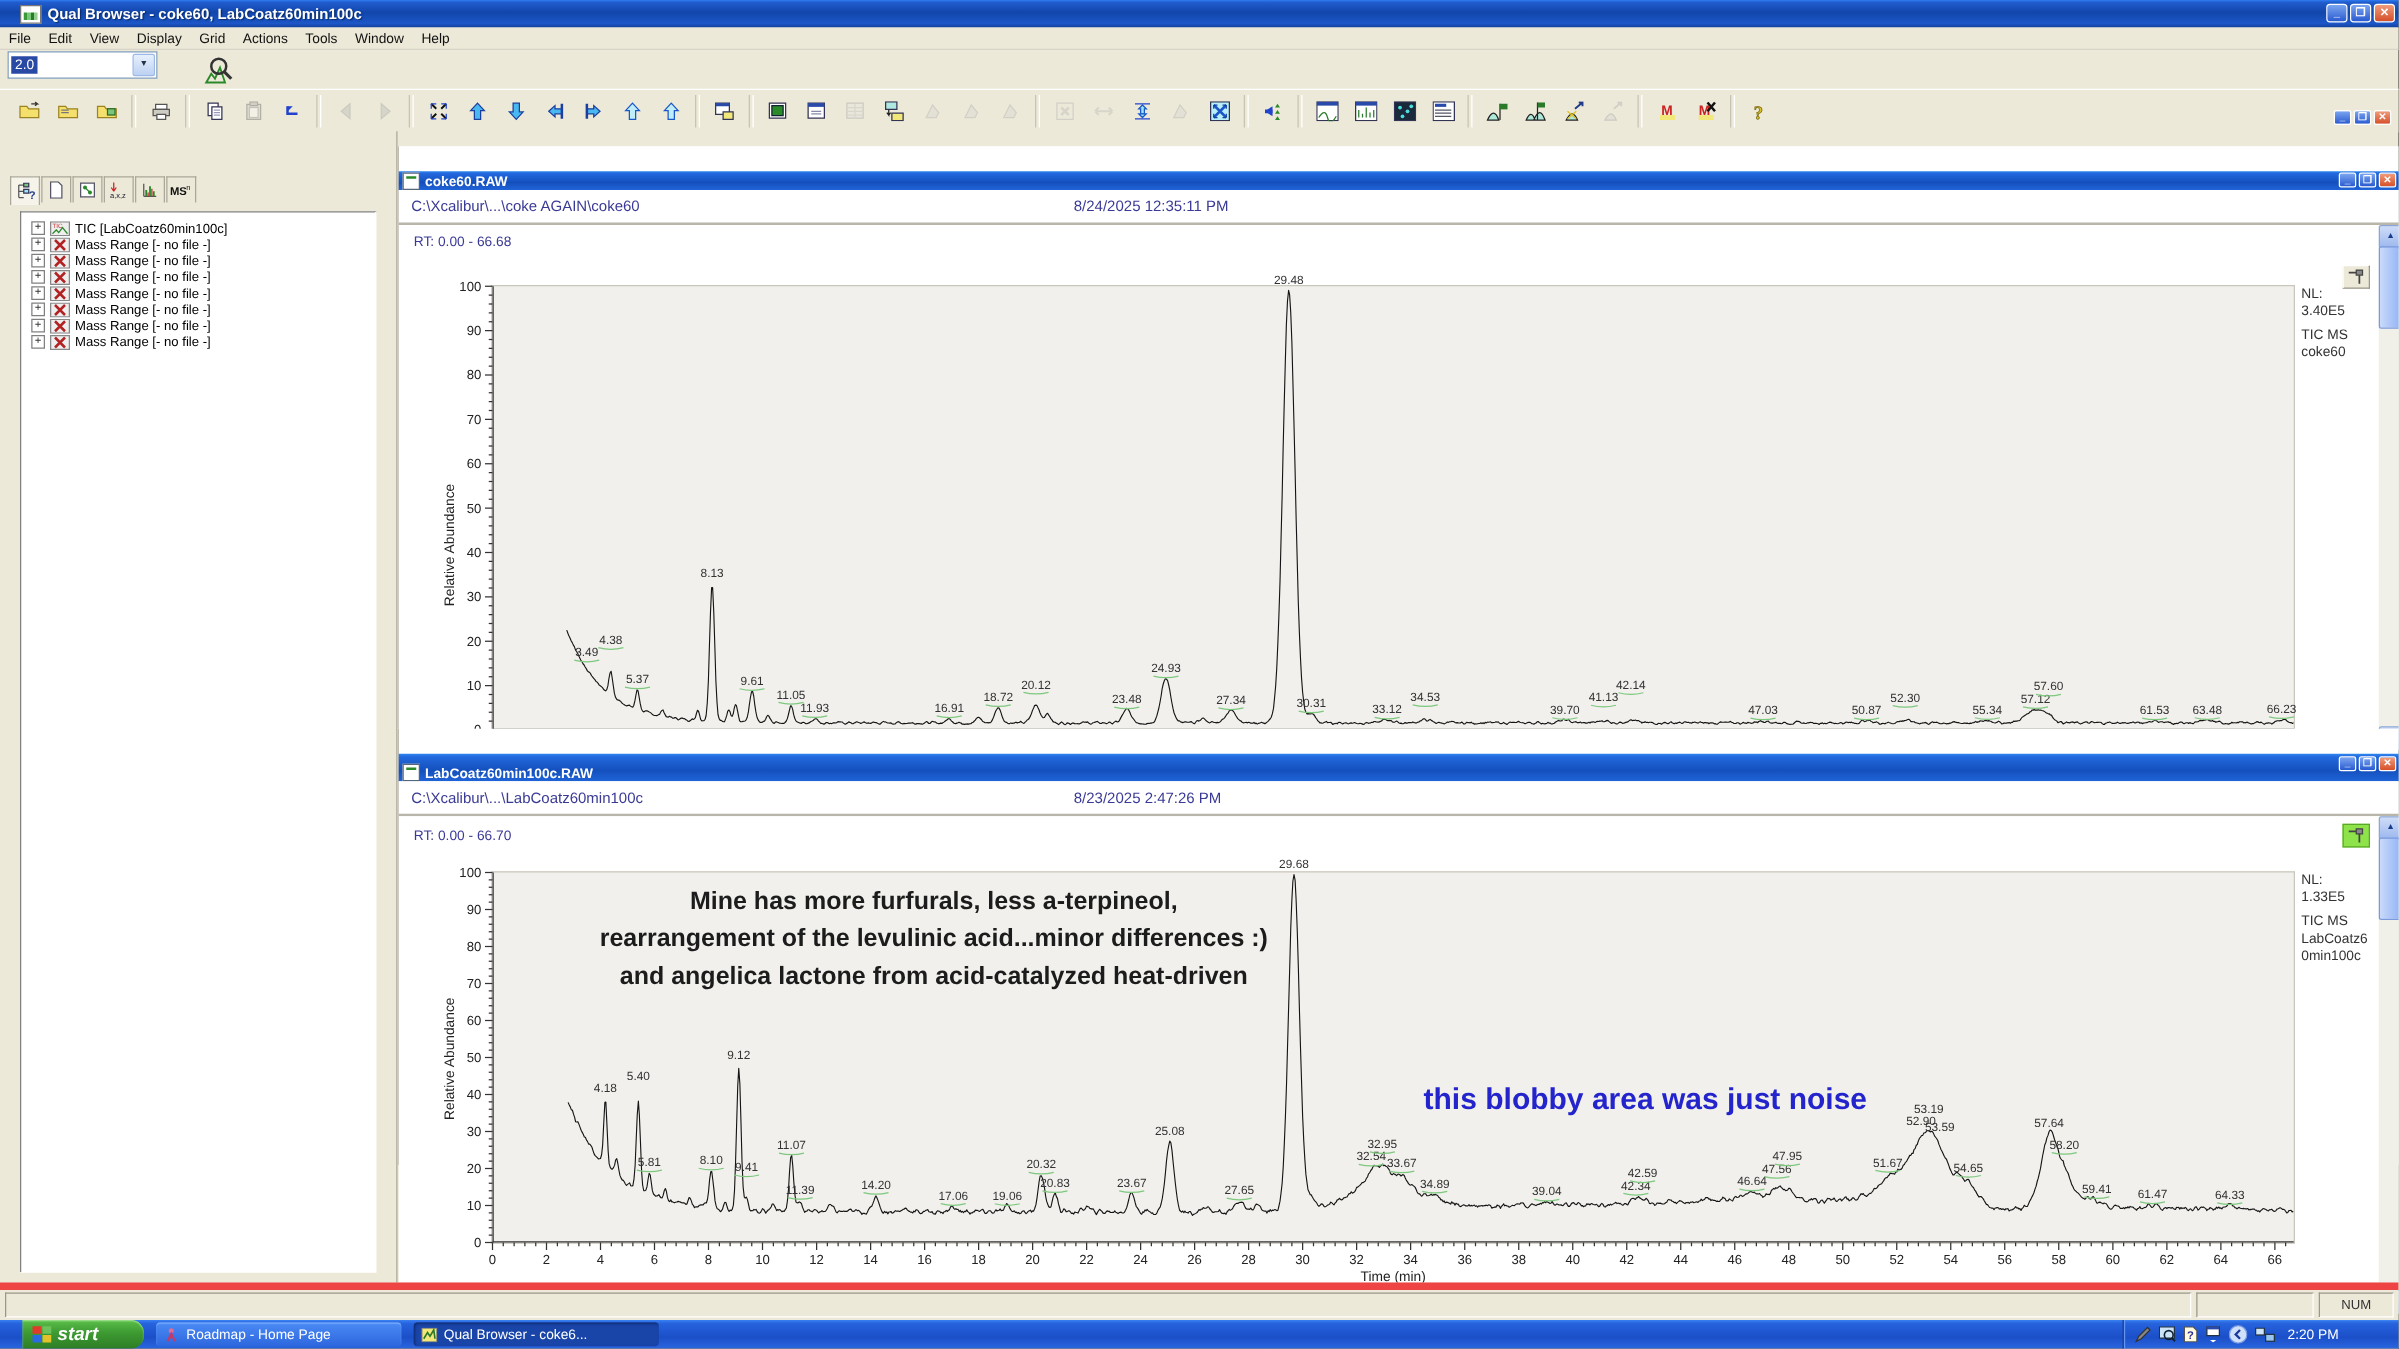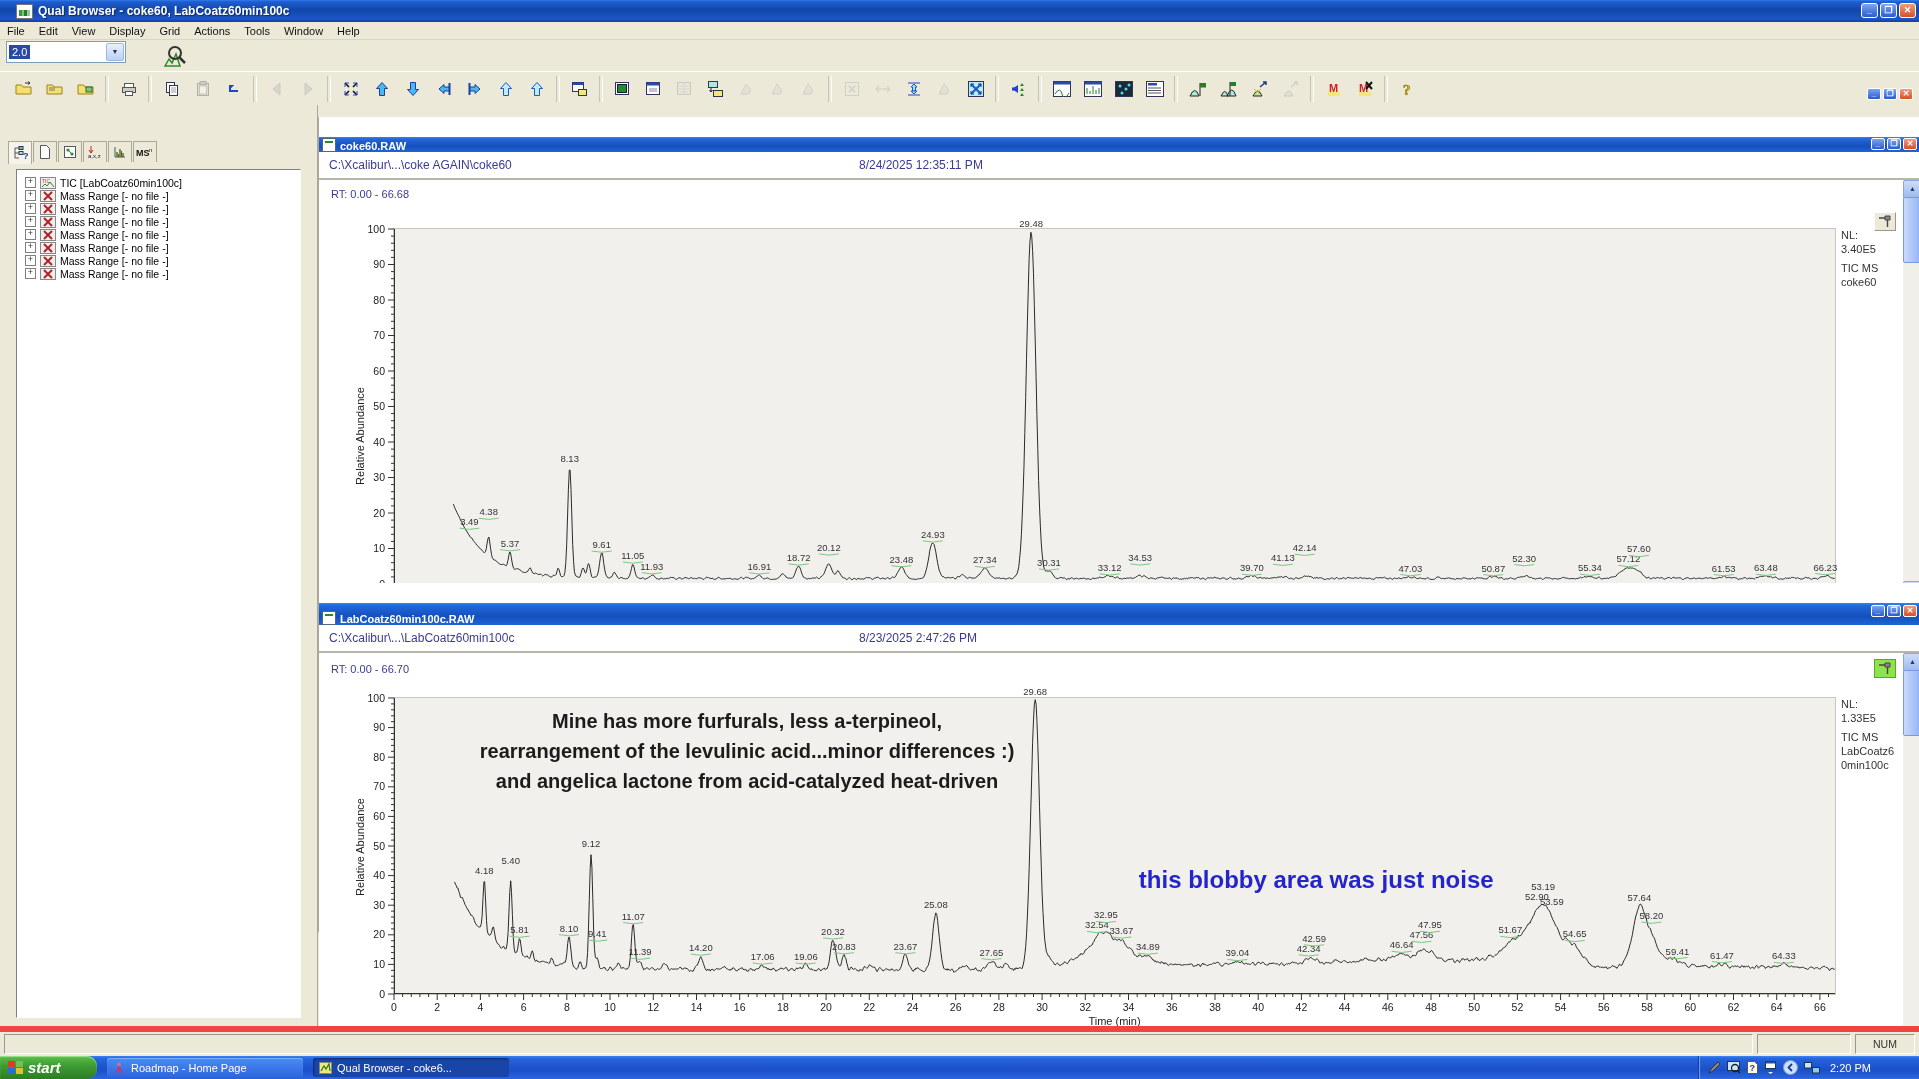--- a/index.html
+++ b/index.html
@@ -85,21 +85,21 @@
   #statusbar{position:absolute;left:0;bottom:23px;right:0;height:24px;background:#ece9d8;
     border-top:6px solid #ef4444;display:flex;align-items:center;gap:4px;padding:0 4px;}
   .spanel{height:18px;border:1px solid;border-color:#9a978c #fff #fff #9a978c;font-size:10.5px;
     display:flex;align-items:center;padding:0 6px;color:#333;}
   
   #taskbar{position:absolute;left:0;bottom:0;right:0;height:23px;
     background:linear-gradient(180deg,#3a81f2 0%,#2663dd 12%,#1b4fc8 60%,#2a66e0 100%);display:flex;align-items:center;}
   #startbtn{height:23px;width:97px;border-radius:0 10px 10px 0;
     background:linear-gradient(180deg,#5bbf4a 0%,#3d9a32 45%,#2d7d24 100%);
     color:#fff;font-weight:bold;font-style:italic;font-size:15px;display:flex;align-items:center;
-    gap:5px;padding-left:8px;box-shadow:inset 0 1px 1px #9fe08f;border:none;}
+    gap:5px;padding-left:8px;box-shadow:inset 0 1px 1px #9fe08f;border:none;margin-left:18px;}
   .flag{width:15px;height:13px;display:grid;grid-template-columns:7px 7px;grid-template-rows:6px 6px;gap:1px;}
   .flag i{display:block;}
   .task{height:19px;margin-left:10px;width:196px;border-radius:3px;color:#fff;font-size:11px;
     display:flex;align-items:center;gap:5px;padding:0 6px;
     background:linear-gradient(180deg,#4a8af5,#2e67de);box-shadow:inset 0 1px 1px #7fb0ff;border:none;}
   .task.active{background:#1a45a8;box-shadow:inset 1px 1px 2px #0c2a70;text-align:right;}
   .task .ticon{width:13px;height:12px;flex:none;}
   .task span{white-space:nowrap;overflow:hidden;}
   #tray{position:absolute;right:0;top:0;bottom:0;width:212px;display:flex;align-items:center;
     border-left:1px solid #1a3fa0;box-shadow:inset 1px 0 1px #6fa0f8;padding-left:8px;gap:6px;color:#fff;}

